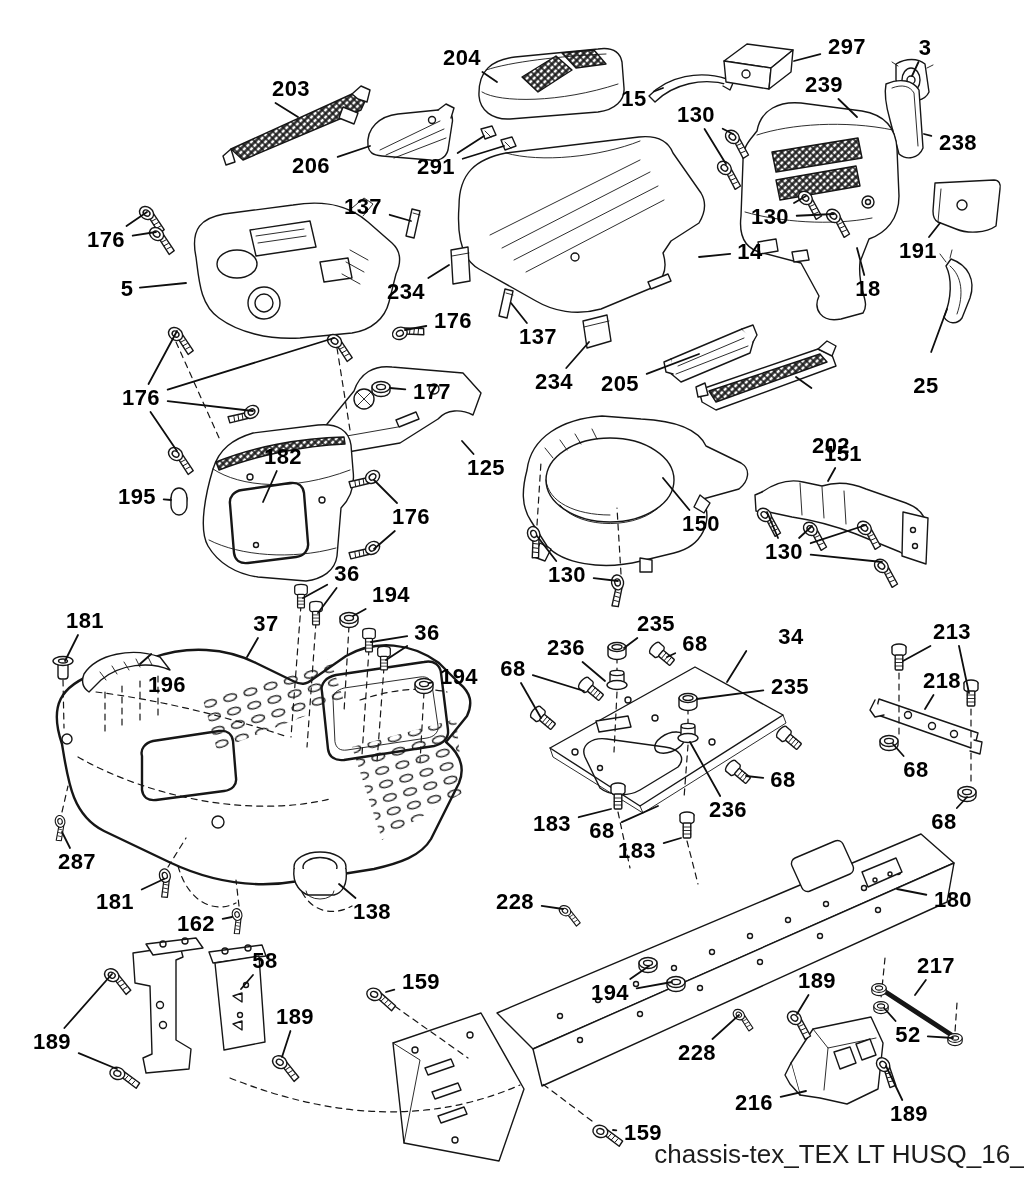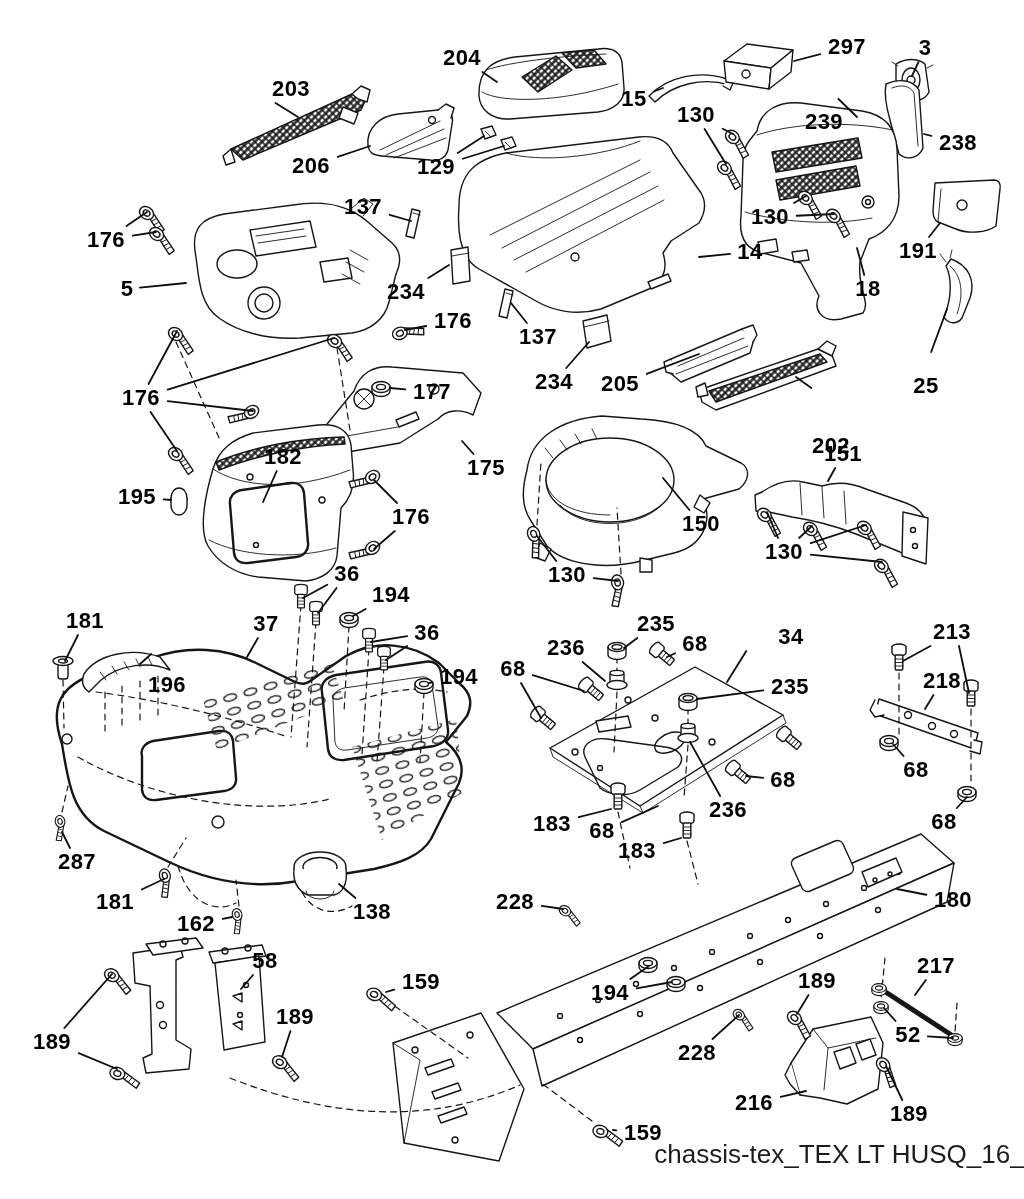--- a/index.html
+++ b/index.html
@@ -536,45 +536,45 @@
         <line x1="780.7" y1="1096.8384615384616" x2="806" y2="1091"></line>
         <line x1="902.2916666666666" y1="1100" x2="886" y2="1066"></line>
         <line x1="616.3" y1="1130.33" x2="613" y2="1130"></line>
       </g>
 </svg>
 
 <div id="callouts">
       <div class="callout" style="left: 253px; top: 89px; margin-left: 38px;">203</div>
       <div class="callout" style="left: 462px; top: 58px;">204</div>
       <div class="callout" style="left: 311px; top: 166px;">206</div>
-      <div class="callout" style="left: 436px; top: 167px;">129</div>
+      <div class="callout" style="left: 436px; top: 167px;">291</div>
       <div class="callout" style="left: 634px; top: 99px;">15</div>
       <div class="callout" style="left: 847px; top: 47px; text-align: right;">297</div>
       <div class="callout" style="left: 925px; top: 48px;">3</div>
-      <div class="callout" style="left: 824px; top: 85px; margin-top: 37px;">239</div>
+      <div class="callout" style="left: 824px; top: 85px;">239</div>
       <div class="callout" style="left: 696px; top: 115px;">130</div>
       <div class="callout" style="left: 958px; top: 143px;">238</div>
       <div class="callout" style="left: 363px; top: 207px;">137</div>
       <div class="callout" style="left: 106px; top: 240px;">176</div>
       <div class="callout" style="left: 127px; top: 289px;">5</div>
       <div class="callout" style="left: 406px; top: 292px;">234</div>
       <div class="callout" style="left: 453px; top: 321px;">176</div>
       <div class="callout" style="left: 770px; top: 217px;">130</div>
       <div class="callout" style="left: 750px; top: 252px;">14</div>
       <div class="callout" style="left: 918px; top: 251px;">191</div>
       <div class="callout" style="left: 868px; top: 289px;">18</div>
       <div class="callout" style="left: 926px; top: 386px;">25</div>
       <div class="callout" style="left: 538px; top: 337px;">137</div>
       <div class="callout" style="left: 554px; top: 382px;">234</div>
       <div class="callout" style="left: 620px; top: 384px;">205</div>
       <div class="callout" style="left: 831px; top: 402px; margin-top: 44px;">202</div>
       <div class="callout" style="left: 432px; top: 392px;">177</div>
       <div class="callout" style="left: 141px; top: 398px;">176</div>
       <div class="callout" style="left: 283px; top: 457px;">182</div>
-      <div class="callout" style="left: 486px; top: 468px;">175</div>
+      <div class="callout" style="left: 486px; top: 468px;">125</div>
       <div class="callout" style="left: 137px; top: 497px;">195</div>
       <div class="callout" style="left: 411px; top: 517px;">176</div>
       <div class="callout" style="left: 843px; top: 454px;">151</div>
       <div class="callout" style="left: 701px; top: 524px;">150</div>
       <div class="callout" style="left: 567px; top: 575px;">130</div>
       <div class="callout" style="left: 784px; top: 552px;">130</div>
       <div class="callout" style="left: 347px; top: 574px;">36</div>
       <div class="callout" style="left: 391px; top: 595px;">194</div>
       <div class="callout" style="left: 427px; top: 633px;">36</div>
       <div class="callout" style="left: 459px; top: 677px;">194</div>

